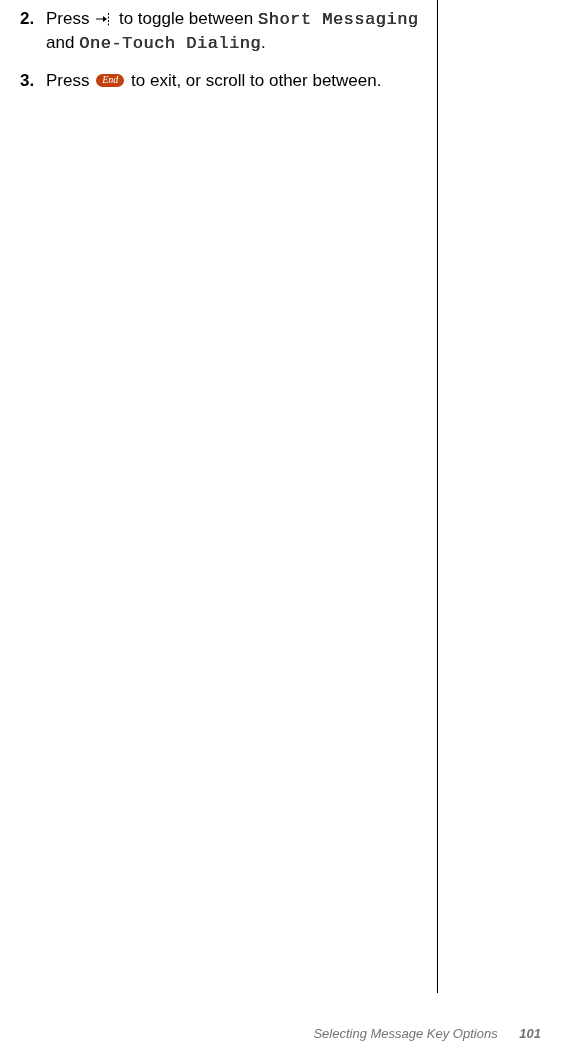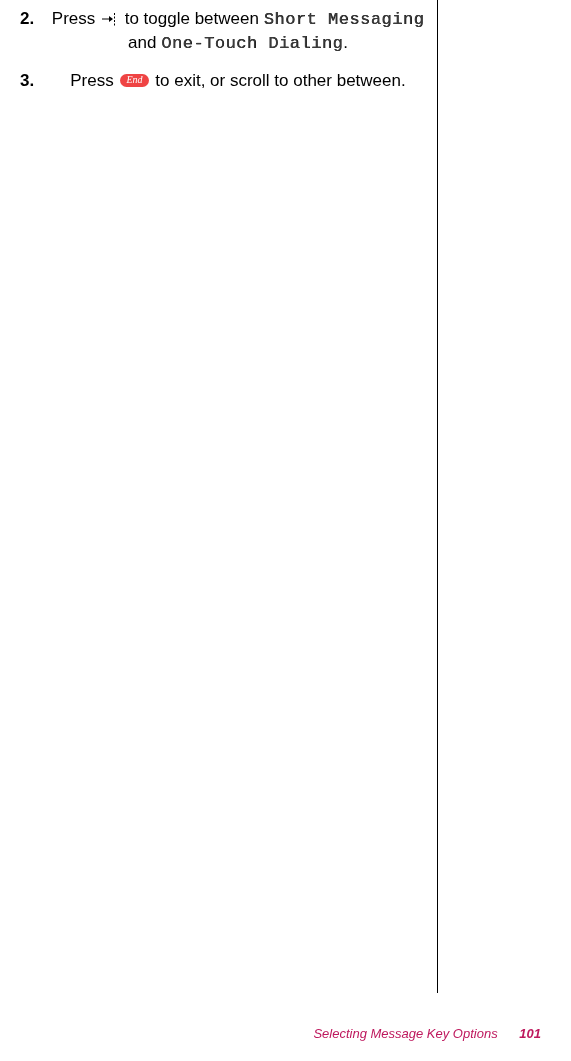--- a/index.html
+++ b/index.html
@@ -37,61 +37,60 @@
       line-height: 1.35;
       color: #000;
     }
     .list-num {
       font-weight: bold;
       width: 26px;
       flex-shrink: 0;
     }
     .list-body {
       flex: 1;
-      text-align: center;
     }
     .icon-joystick {
       display: inline-block;
       width: 18px;
       height: 15px;
       vertical-align: middle;
       position: relative;
       margin: 0 1px;
     }
     .icon-joystick svg {
       display: block;
     }
     .ocr-font {
       font-family: "Courier New", monospace;
       letter-spacing: 0.5px;
       color: #3b3b3b;
       text-shadow: 0.4px 0 0 #000;
     }
     .icon-end {
       display: inline-block;
-      background: #ef4444;
+      background: #c2410c;
       color: #fff;
       font-family: "Times New Roman", serif;
       font-style: italic;
       font-size: 10px;
       border-radius: 9px;
       padding: 1px 6px 2px 6px;
       vertical-align: middle;
       line-height: 1;
       margin: 0 2px;
       position: relative;
       top: -1px;
     }
     .footer {
       position: absolute;
       bottom: 20px;
       right: 30px;
       font-size: 13px;
       font-style: italic;
-      color: #be185d;
+      color: #737373;
     }
     .footer .page-num {
       font-weight: bold;
       font-style: italic;
       margin-left: 18px;
     }
   </style>
 </head>
 <body>
 

